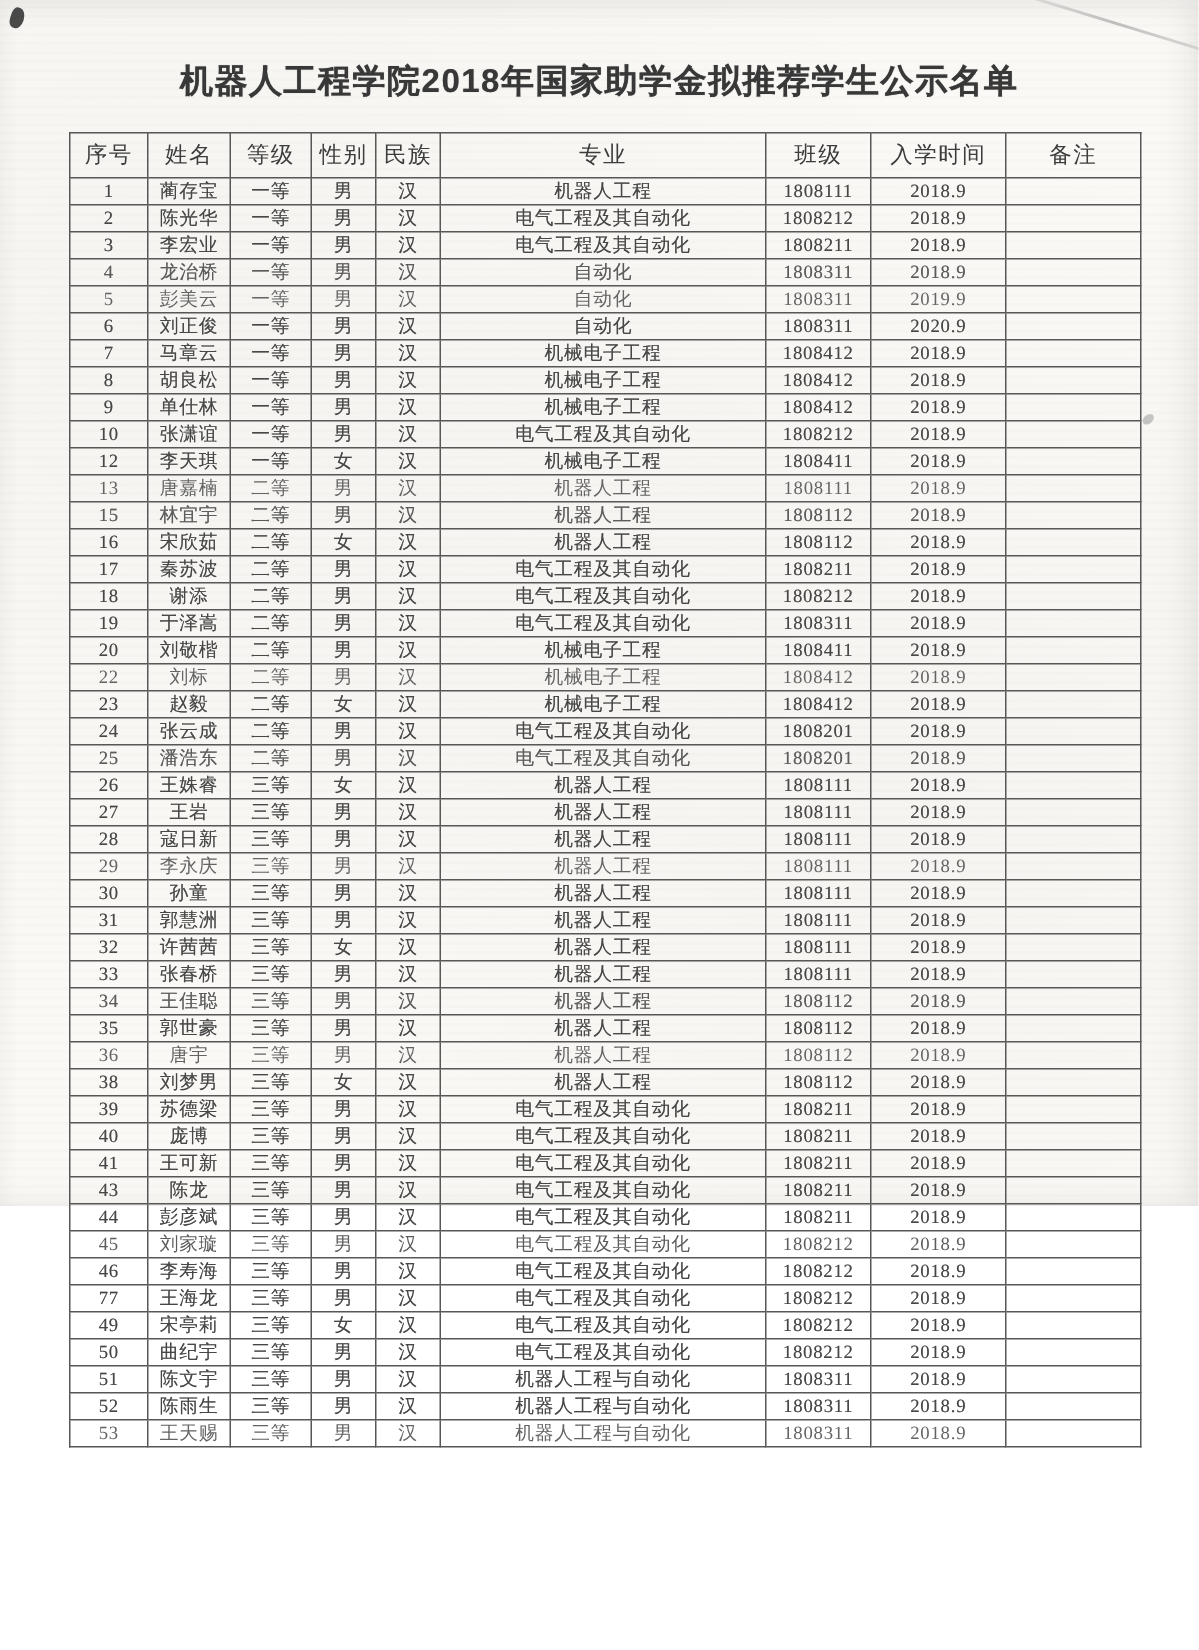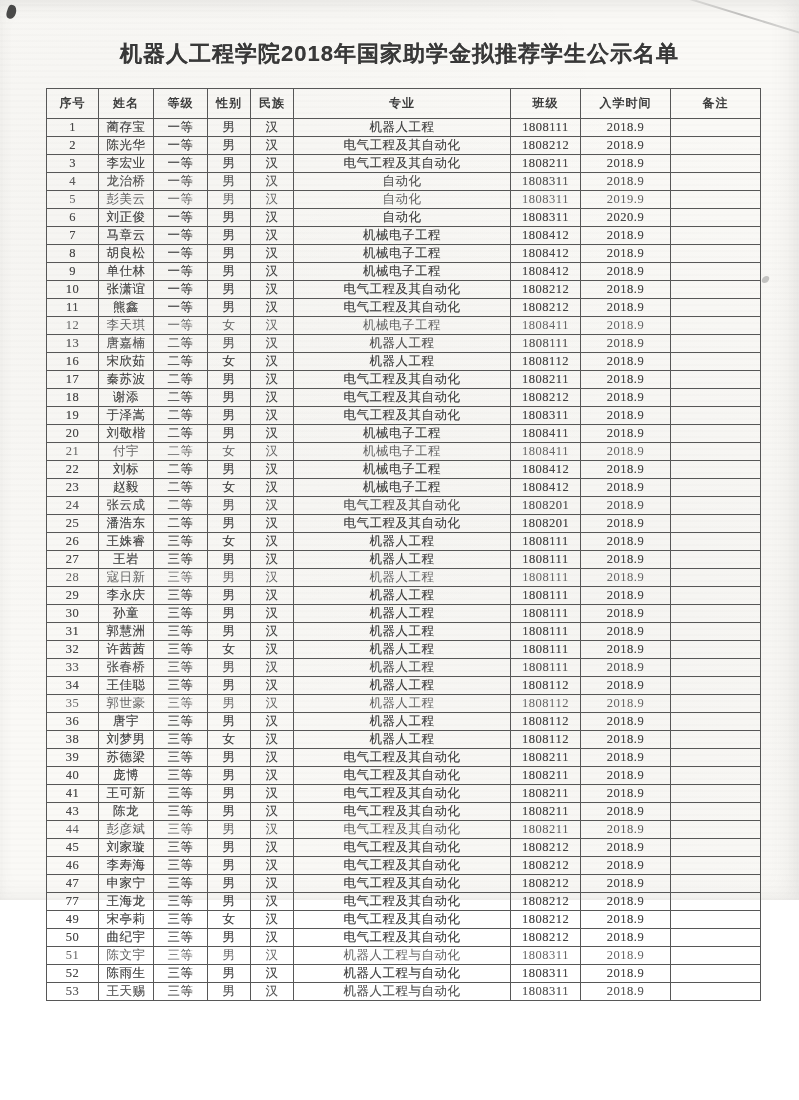--- a/index.html
+++ b/index.html
@@ -4,21 +4,21 @@
 <style>
   * { margin: 0; padding: 0; box-sizing: border-box; }
   html, body { background: #ffffff; }
   body {
     width: 799px; height: 1100px;
     font-family: "Liberation Serif", "DejaVu Serif", serif;
     position: relative; overflow: hidden;
   }
   .sheet {
     position: absolute; top: 0; left: 0;
-    width: 799px; height: 900px;
+    width: 799px; height: 804px;
     background:
       radial-gradient(ellipse at 18% 28%, rgba(90,90,90,0.03), transparent 55%),
       radial-gradient(ellipse at 75% 65%, rgba(90,90,90,0.03), transparent 60%),
       repeating-linear-gradient(0deg, rgba(130,130,130,0.025) 0 2px, rgba(255,255,255,0) 2px 6px),
       var(--paper, #faf9f6);
     box-shadow: inset -8px 0 22px rgba(110,110,110,0.10), inset 0 5px 14px rgba(120,120,120,0.06);
     color: var(--ink, #3e3e3e);
   }
   
   .smudge-topleft {
@@ -49,21 +49,21 @@
     width: 714px;
     border-collapse: collapse; table-layout: fixed;
   }
   table.roster th, table.roster td {
     border: 1px solid #575757;
     text-align: center; vertical-align: middle;
     padding: 0; overflow: hidden; white-space: nowrap;
   }
   table.roster thead tr { height: 30px; }
   table.roster th {
-    font-size: 12px; font-weight: 700; letter-spacing: 1px; color: #3c3c3c;
+    font-size: 15px; font-weight: 400; letter-spacing: 1px; color: #3c3c3c;
   }
   table.roster tbody tr { height: 17.8px; }
   table.roster td {
     font-size: 12.5px; letter-spacing: 0.5px; color: #474747;
     text-shadow: 0 0 0.4px rgba(70,70,70,0.55);
   }
   
   table.roster tbody tr:nth-child(7n+5) td { color: #646464; text-shadow: none; }
   table.roster tbody tr:nth-child(9n+4) td { color: #5c5c5c; }
   .footer {
@@ -211,31 +211,20 @@
           <td>张潇谊</td>
           <td>一等</td>
           <td>男</td>
           <td>汉</td>
           <td>电气工程及其自动化</td>
           <td>1808212</td>
           <td>2018.9</td>
           <td></td>
         </tr>
         <tr>
-          <td>11</td>
-          <td>熊鑫</td>
-          <td>一等</td>
-          <td>男</td>
-          <td>汉</td>
-          <td>电气工程及其自动化</td>
-          <td>1808212</td>
-          <td>2018.9</td>
-          <td></td>
-        </tr>
-        <tr>
           <td>12</td>
           <td>李天琪</td>
           <td>一等</td>
           <td>女</td>
           <td>汉</td>
           <td>机械电子工程</td>
           <td>1808411</td>
           <td>2018.9</td>
           <td></td>
         </tr>
@@ -244,20 +233,31 @@
           <td>唐嘉楠</td>
           <td>二等</td>
           <td>男</td>
           <td>汉</td>
           <td>机器人工程</td>
           <td>1808111</td>
           <td>2018.9</td>
           <td></td>
         </tr>
         <tr>
+          <td>15</td>
+          <td>林宜宇</td>
+          <td>二等</td>
+          <td>男</td>
+          <td>汉</td>
+          <td>机器人工程</td>
+          <td>1808112</td>
+          <td>2018.9</td>
+          <td></td>
+        </tr>
+        <tr>
           <td>16</td>
           <td>宋欣茹</td>
           <td>二等</td>
           <td>女</td>
           <td>汉</td>
           <td>机器人工程</td>
           <td>1808112</td>
           <td>2018.9</td>
           <td></td>
         </tr>
@@ -299,31 +299,20 @@
           <td>刘敬楷</td>
           <td>二等</td>
           <td>男</td>
           <td>汉</td>
           <td>机械电子工程</td>
           <td>1808411</td>
           <td>2018.9</td>
           <td></td>
         </tr>
         <tr>
-          <td>21</td>
-          <td>付宇</td>
-          <td>二等</td>
-          <td>女</td>
-          <td>汉</td>
-          <td>机械电子工程</td>
-          <td>1808411</td>
-          <td>2018.9</td>
-          <td></td>
-        </tr>
-        <tr>
           <td>22</td>
           <td>刘标</td>
           <td>二等</td>
           <td>男</td>
           <td>汉</td>
           <td>机械电子工程</td>
           <td>1808412</td>
           <td>2018.9</td>
           <td></td>
         </tr>
@@ -554,31 +543,20 @@
           <td>男</td>
           <td>汉</td>
           <td>电气工程及其自动化</td>
           <td>1808212</td>
           <td>2018.9</td>
           <td></td>
         </tr>
         <tr>
           <td>46</td>
           <td>李寿海</td>
-          <td>三等</td>
-          <td>男</td>
-          <td>汉</td>
-          <td>电气工程及其自动化</td>
-          <td>1808212</td>
-          <td>2018.9</td>
-          <td></td>
-        </tr>
-        <tr>
-          <td>47</td>
-          <td>申家宁</td>
           <td>三等</td>
           <td>男</td>
           <td>汉</td>
           <td>电气工程及其自动化</td>
           <td>1808212</td>
           <td>2018.9</td>
           <td></td>
         </tr>
         <tr>
           <td>77</td>

